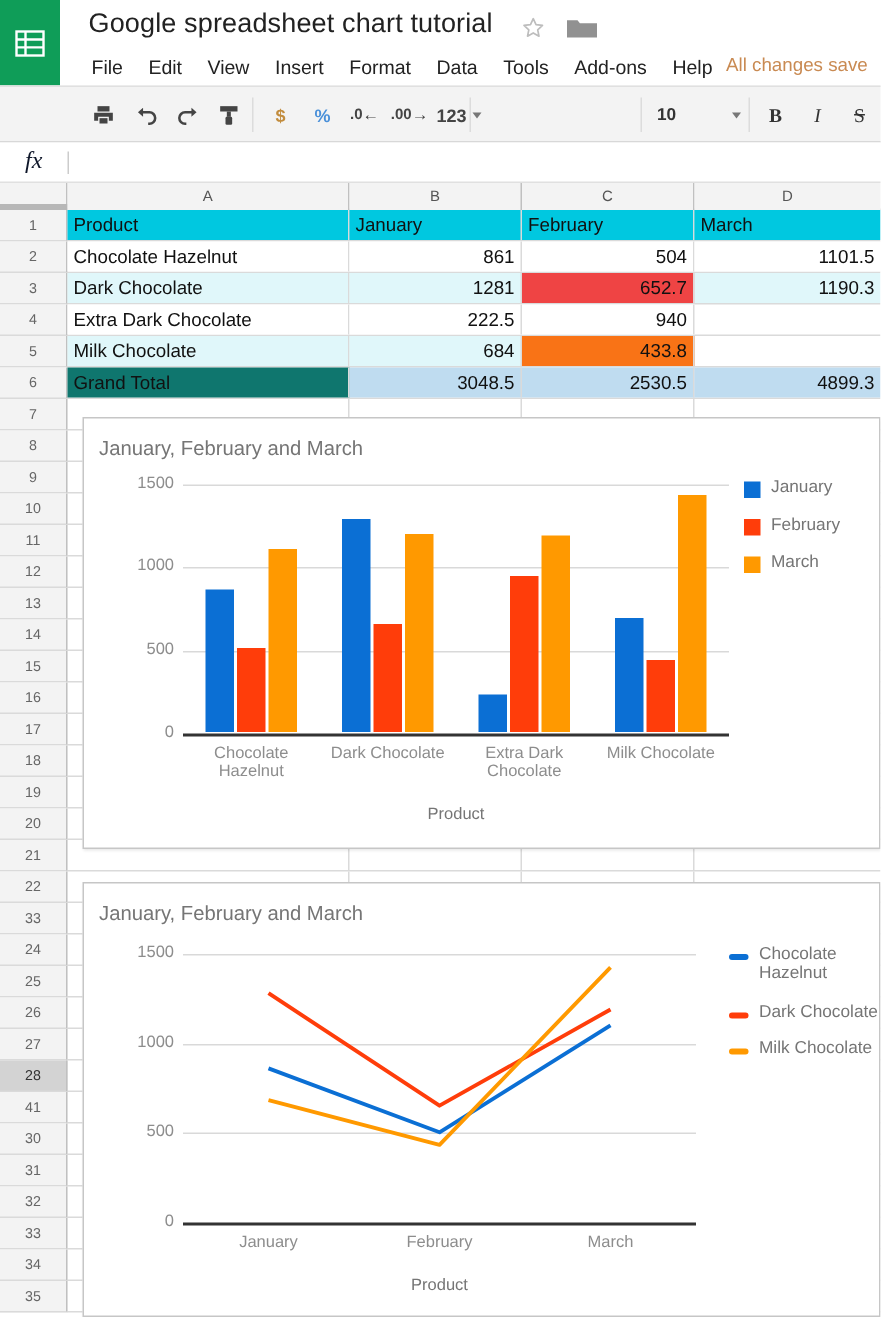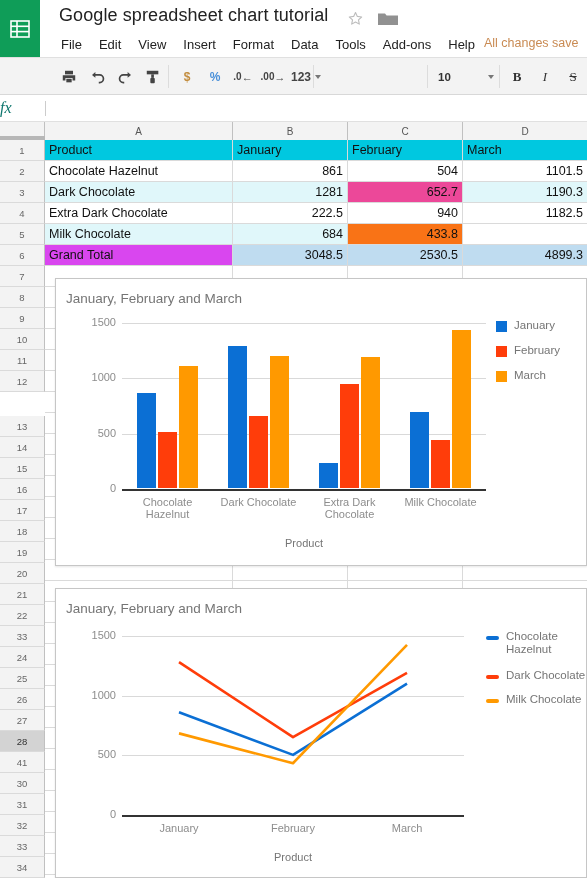--- a/index.html
+++ b/index.html
@@ -45,21 +45,21 @@
   #toolbar .sep { position:absolute; top:7px; width:1px; height:23px; background:#dcdcdc; }
   .tb-txt { font-size:12px; color:#444; font-weight:bold; }
   .sel-label { font-size:11.5px; color:#333; font-weight:bold; }
   .caret { width:0;height:0;border-left:3.5px solid transparent;border-right:3.5px solid transparent;border-top:4px solid #777; margin-left:4px;}
 
   
   #formulabar {
     position:absolute; left:0; top:95px; width:587px; height:27px;
     background:#fff; border-bottom:1px solid #e0e0e0; display:flex; align-items:center;
   }
-  #fx-icon { width:45px; text-align:left; font-style:italic; font-family:"Liberation Serif", serif; font-size:16px; color:#0f766e; }
+  #fx-icon { width:45px; text-align:center; font-style:italic; font-family:"Liberation Serif", serif; font-size:16px; color:#0f172a; }
   #fx-divider { width:1px; height:15px; background:#ccc; }
   #fx-input { flex:1; height:20px; font-size:12px; color:#222; padding-left:6px; }
 
   
   #gridwrap { position:absolute; left:0; top:122px; width:587px; height:756px; overflow:hidden; background:#fff; }
   #colheader { position:absolute; left:0; top:0; width:587px; height:18px; background:#f3f3f3; border-bottom:1px solid #c0c0c0; }
   #corner { position:absolute; left:0; top:0; width:45px; height:18px; background:#f3f3f3; border-right:1px solid #c0c0c0; }
   #corner:after { content:""; position:absolute; left:0; bottom:0; width:45px; height:4px; background:#b7b7b7; }
   .colh {
     position:absolute; top:0; height:18px; background:#f3f3f3;
@@ -240,21 +240,21 @@
       <div class="rowh" style="height: 21px;">3</div>
       <div class="rowh" style="height: 21px;">4</div>
       <div class="rowh" style="height: 21px;">5</div>
       <div class="rowh" style="height: 21px;">6</div>
       <div class="rowh" style="height: 21px;">7</div>
       <div class="rowh" style="height: 21px;">8</div>
       <div class="rowh" style="height: 21px;">9</div>
       <div class="rowh" style="height: 21px;">10</div>
       <div class="rowh" style="height: 21px;">11</div>
       <div class="rowh" style="height: 21px;">12</div>
-      <div class="rowh" style="height: 21px; margin-top: 24px;">13</div>
+      <div class="rowh" style="height: 21px;">13</div>
       <div class="rowh" style="height: 21px;">14</div>
       <div class="rowh" style="height: 21px;">15</div>
       <div class="rowh" style="height: 21px;">16</div>
       <div class="rowh" style="height: 21px;">17</div>
       <div class="rowh" style="height: 21px;">18</div>
       <div class="rowh" style="height: 21px;">19</div>
       <div class="rowh" style="height: 21px;">20</div>
       <div class="rowh" style="height: 21px;">21</div>
       <div class="rowh" style="height: 21px;">22</div>
       <div class="rowh" style="height: 21px;">33</div>
@@ -280,36 +280,35 @@
       </div>
       <div class="row" style="height: 21px;">
         <div class="cell" style="left: 0px; width: 188px; background: rgb(255, 255, 255);">Chocolate Hazelnut</div>
         <div class="cell num" style="left: 188px; width: 115px; background: rgb(255, 255, 255);">861</div>
         <div class="cell num" style="left: 303px; width: 115px; background: rgb(255, 255, 255);">504</div>
         <div class="cell num" style="left: 418px; width: 124px; background: rgb(255, 255, 255); border-right: none;">1101.5</div>
       </div>
       <div class="row" style="height: 21px;">
         <div class="cell" style="left: 0px; width: 188px; background: rgb(224, 247, 250);">Dark Chocolate</div>
         <div class="cell num" style="left: 188px; width: 115px; background: rgb(224, 247, 250);">1281</div>
-        <div class="cell num" style="left: 303px; width: 115px; background: #ec4899;">652.7</div>
+        <div class="cell num" style="left: 303px; width: 115px; background: #ef4444;">652.7</div>
         <div class="cell num" style="left: 418px; width: 124px; background: rgb(224, 247, 250); border-right: none;">1190.3</div>
       </div>
       <div class="row" style="height: 21px;">
         <div class="cell" style="left: 0px; width: 188px; background: rgb(255, 255, 255);">Extra Dark Chocolate</div>
         <div class="cell num" style="left: 188px; width: 115px; background: rgb(255, 255, 255);">222.5</div>
         <div class="cell num" style="left: 303px; width: 115px; background: rgb(255, 255, 255);">940</div>
-        <div class="cell num" style="left: 418px; width: 124px; background: rgb(255, 255, 255); border-right: none;">1182.5</div>
       </div>
       <div class="row" style="height: 21px;">
         <div class="cell" style="left: 0px; width: 188px; background: rgb(224, 247, 250);">Milk Chocolate</div>
         <div class="cell num" style="left: 188px; width: 115px; background: rgb(224, 247, 250);">684</div>
         <div class="cell num" style="left: 303px; width: 115px; background: #f97316;">433.8</div>
       </div>
       <div class="row" style="height: 21px;">
-        <div class="cell" style="left: 0px; width: 188px; background: #d946ef;">Grand Total</div>
+        <div class="cell" style="left: 0px; width: 188px; background: #0f766e;">Grand Total</div>
         <div class="cell num" style="left: 188px; width: 115px; background: rgb(191, 220, 240);">3048.5</div>
         <div class="cell num" style="left: 303px; width: 115px; background: rgb(191, 220, 240);">2530.5</div>
         <div class="cell num" style="left: 418px; width: 124px; background: rgb(191, 220, 240); border-right: none;">4899.3</div>
       </div>
       <div class="blankrow" style="height: 21px;">
         <div class="blankcell" style="left: 0px; width: 188px;"></div>
         <div class="blankcell" style="left: 188px; width: 115px;"></div>
         <div class="blankcell" style="left: 303px; width: 115px;"></div>
         <div class="blankcell" style="left: 418px; width: 124px; border-right: none;"></div>
       </div>

